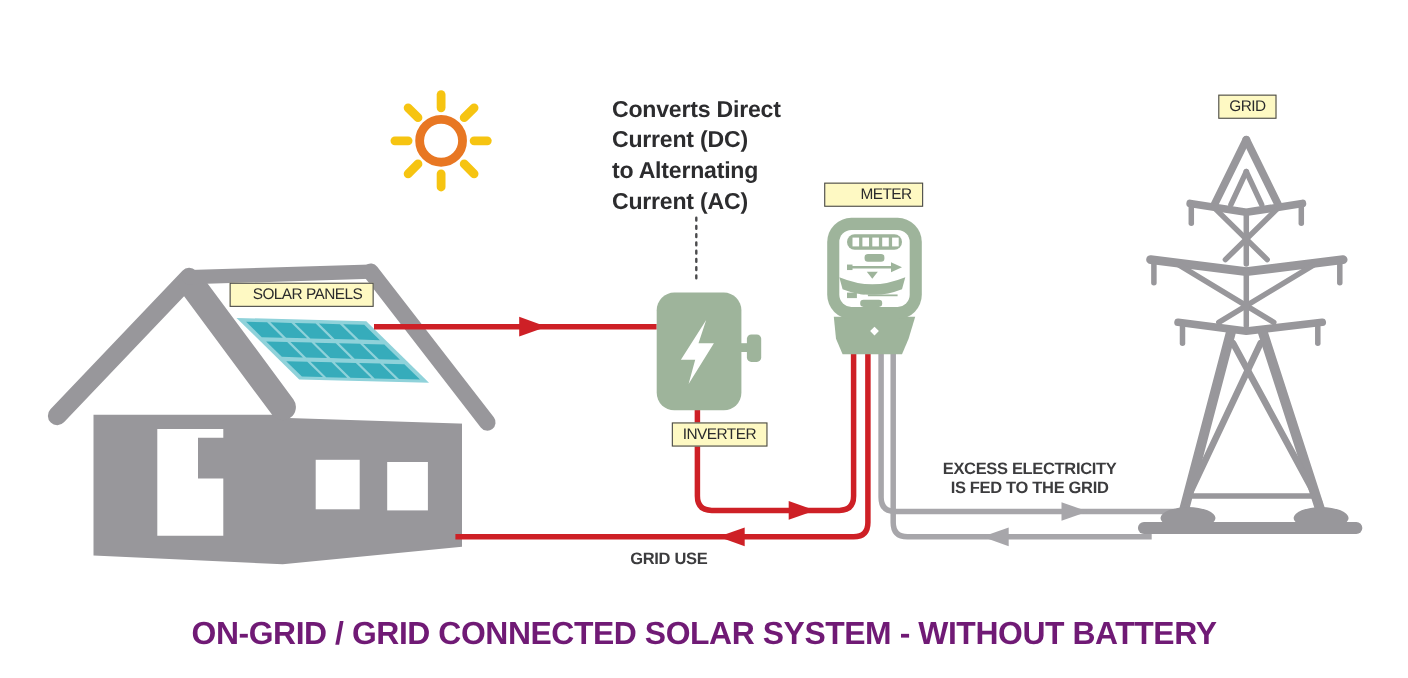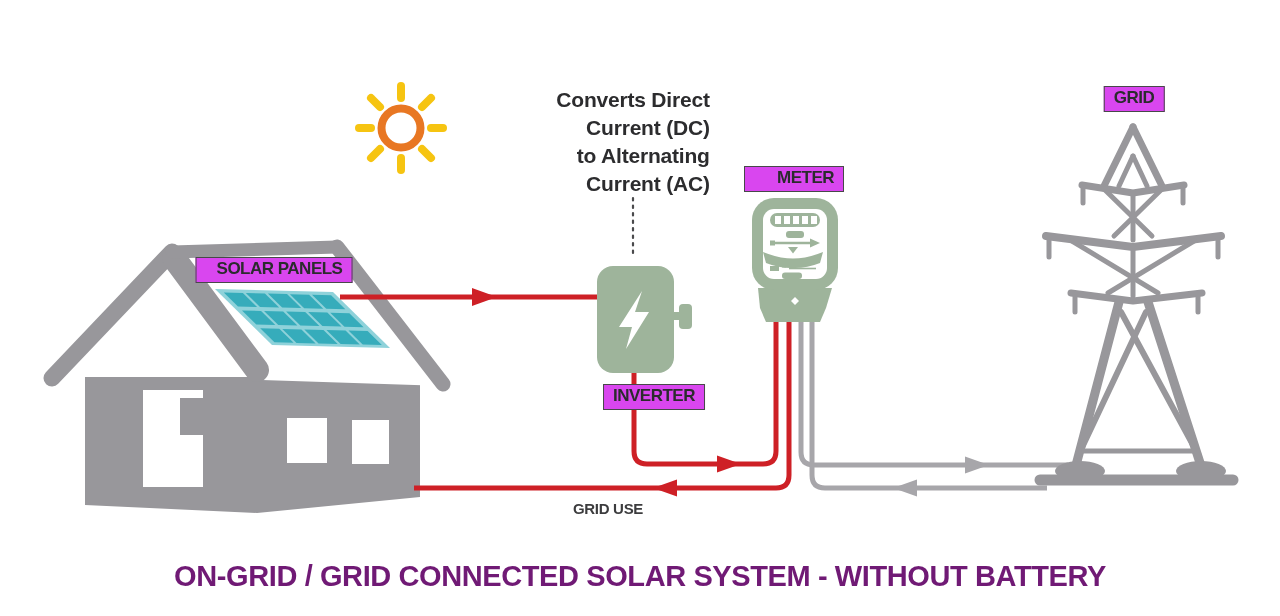--- a/index.html
+++ b/index.html
@@ -3,33 +3,33 @@
 <meta charset="utf-8">
 <style>
   html,body{margin:0;padding:0;background:#fff;}
   .canvas{
     position:relative;width:1280px;height:616px;background:#ffffff;
     font-family:"Liberation Sans","DejaVu Sans",sans-serif;overflow:hidden;
   }
   .layer{position:absolute;left:0;top:0;}
   .lbl{
     position:absolute;transform:translateX(-50%);
-    background:#d946ef;border:1.6px solid #48484a;color:#2b2b2d;
-    font-size:17px;font-weight:bold;letter-spacing:-0.5px;
+    background:#fef9c3;border:1.6px solid #48484a;color:#2b2b2d;
+    font-size:14px;font-weight:normal;letter-spacing:-0.5px;
     padding:2px 9px 3px;white-space:nowrap;line-height:1.1;
   }
   .note{
     position:absolute;transform:translateX(-50%);
     color:#3c3c3e;font-size:15px;font-weight:bold;letter-spacing:-0.3px;
     line-height:16.5px;text-align:center;white-space:pre-line;
   }
   .desc{
     position:absolute;transform:translateX(-50%);
     color:#2c2c2e;font-size:21px;font-weight:600;line-height:28px;
-    text-align:right;white-space:pre-line;letter-spacing:-0.2px;
+    text-align:left;white-space:pre-line;letter-spacing:-0.2px;
   }
   .title{
     position:absolute;transform:translateX(-50%);
     color:#701a75;font-size:29px;font-weight:bold;letter-spacing:-0.4px;white-space:nowrap;
   }
   
   .g-fill{fill:var(--gray,#98979B);}
   .g-stroke{stroke:var(--gray,#98979B);fill:none;}
   .wire{fill:none;stroke-width:5;}
   .wire-red{stroke:var(--red,#CE2026);}
@@ -193,18 +193,20 @@
   <div class="lbl" style="left:794px;top:166px;padding-left:32px;">METER</div>
 
   <div class="lbl" style="left:1134px;top:86px;">GRID</div>
 
   <div class="desc" style="left:633px;top:86px;">Converts Direct
 Current (DC)
 to Alternating
 Current (AC)</div>
 
 
+  <div class="note" style="left:936px;top:419px;">EXCESS ELECTRICITY
+IS FED TO THE GRID</div>
 
 
   <div class="note" style="left:608px;top:501px;">GRID USE</div>
 
   <div class="title" style="left:640px;top:560px;">ON-GRID / GRID CONNECTED SOLAR SYSTEM - WITHOUT BATTERY</div>
 </div>
 
 </body></html>

